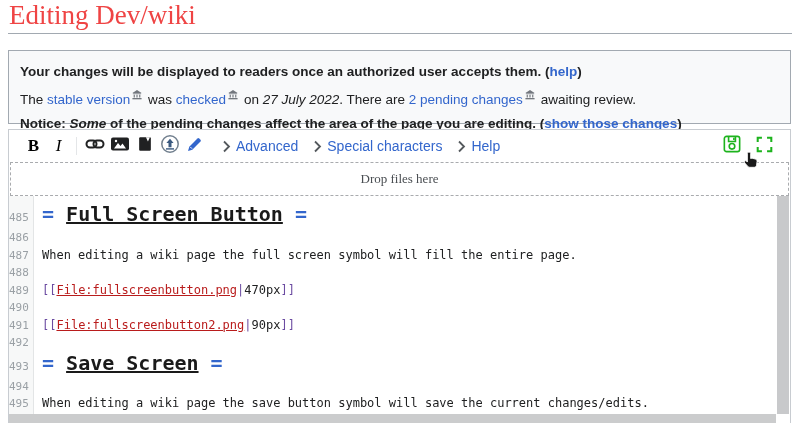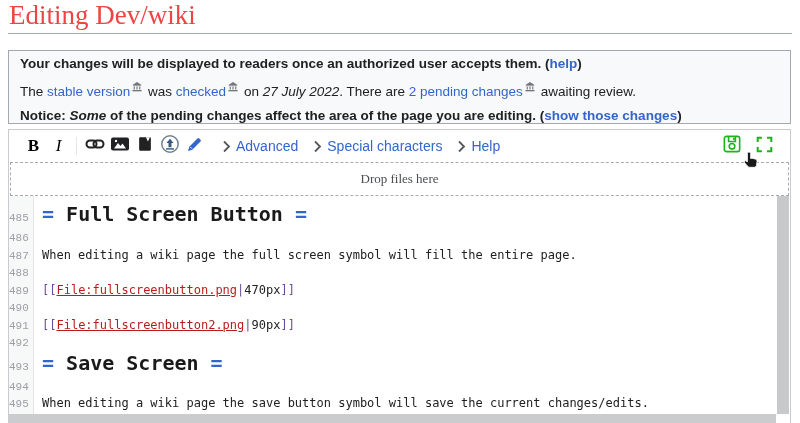--- a/index.html
+++ b/index.html
@@ -4,21 +4,21 @@
 <style>
   * { box-sizing: border-box; margin: 0; padding: 0; }
   html, body { width: 800px; height: 423px; overflow: hidden; }
   body { position: relative; background: #fff; font-family: "Liberation Sans", sans-serif; color: #202122; }
 
   
   .page-title { position: absolute; left: 9px; top: 0px; font-family: "Liberation Serif", "DejaVu Serif", serif; font-weight: normal; font-size: 27px; color: #ef4444; }
   .title-rule { position: absolute; left: 8px; right: 8px; top: 33px; height: 1px; background: #a2a9b1; }
 
   
-  .notice { position: absolute; left: 8px; right: 9px; top: 50px; height: 74px; background: #f8f9fa; border: 1px solid #a2a9b1; padding: 1px 11px; font-size: 13.5px; }
+  .notice { position: absolute; left: 8px; right: 9px; top: 50px; height: 74px; background: #f8f9fa; border: 1px solid #a2a9b1; padding: 9px 11px; font-size: 13.5px; }
   .notice .row { line-height: 24px; white-space: nowrap; }
   .b { font-weight: bold; }
   .it { font-style: italic; }
   a.lnk { color: #3366cc; text-decoration: none; cursor: pointer; }
   .temple { display: inline-block; vertical-align: 4px; margin: 0 2px; }
 
   
   .we { position: absolute; left: 8px; right: 9px; top: 129px; bottom: 0; border: 1px solid #c8ccd1; border-bottom: none; background: #fff; display: flex; flex-direction: column; }
 
   .toolbar { height: 32px; flex: none; display: flex; align-items: center; padding: 0 13px 0 12px; background: #fff; }
@@ -32,25 +32,25 @@
   .right-icons { margin-left: auto; display: flex; align-items: center; gap: 8px; }
 
   .dropzone { height: 34px; flex: none; border: 1px dashed #a9abae; margin: 0 1px; background: #fff; display: flex; align-items: center; justify-content: center; font-size: 13px; color: #4a4e52; font-family: Liberation Serif, serif; }
 
   
   .editor { position: relative; flex: 1; background: #fff; overflow: hidden; font-family: "DejaVu Sans Mono", "Liberation Mono", monospace; }
   .gutter-bg { position: absolute; left: 0; top: 0; bottom: 0; width: 25px; background: #f7f8f8; border-right: 1px solid #e3e5e6; }
   .lines { position: absolute; left: 0; right: 14px; top: 5px; }
   .cm-line { height: 17.5px; line-height: 17.5px; white-space: pre; }
   .cm-line.hdr { height: 26px; line-height: 26px; }
-  .ln { display: inline-block; width: 23px; text-align: right; padding-right: 15px; font-size: 11px; color: #9aa0a5; font-family: Liberation Mono, monospace; }
+  .ln { display: inline-block; width: 23px; text-align: right; padding-right: 15px; font-size: 11px; color: #9aa0a5; }
   .code { padding-left: 10px; font-size: 12px; color: #202122; white-space: pre; }
   .hdr .code { font-size: 20px; font-weight: bold; }
   .seg-eq { color: #3366cc; }
-  .seg-htxt { color: #1a1a1a; }
+  .seg-htxt { color: #1a1a1a; text-decoration: underline; }
   .seg-plain { color: #202122; }
   .seg-bracket { color: #6b4ba1; }
   .seg-pagename { color: #b91c1c; text-decoration: underline; }
 
   .vscroll { position: absolute; top: 0; bottom: 9px; right: 1px; width: 12px; background: #c8c9cb; }
   .hscroll { position: absolute; left: 0; right: 14px; bottom: 0; height: 9px; background: #cbcccd; }
 
   .cursor { position: absolute; left: 743px; top: 150px; width: 17px; z-index: 50; pointer-events: none; }
 </style>
 </head>

